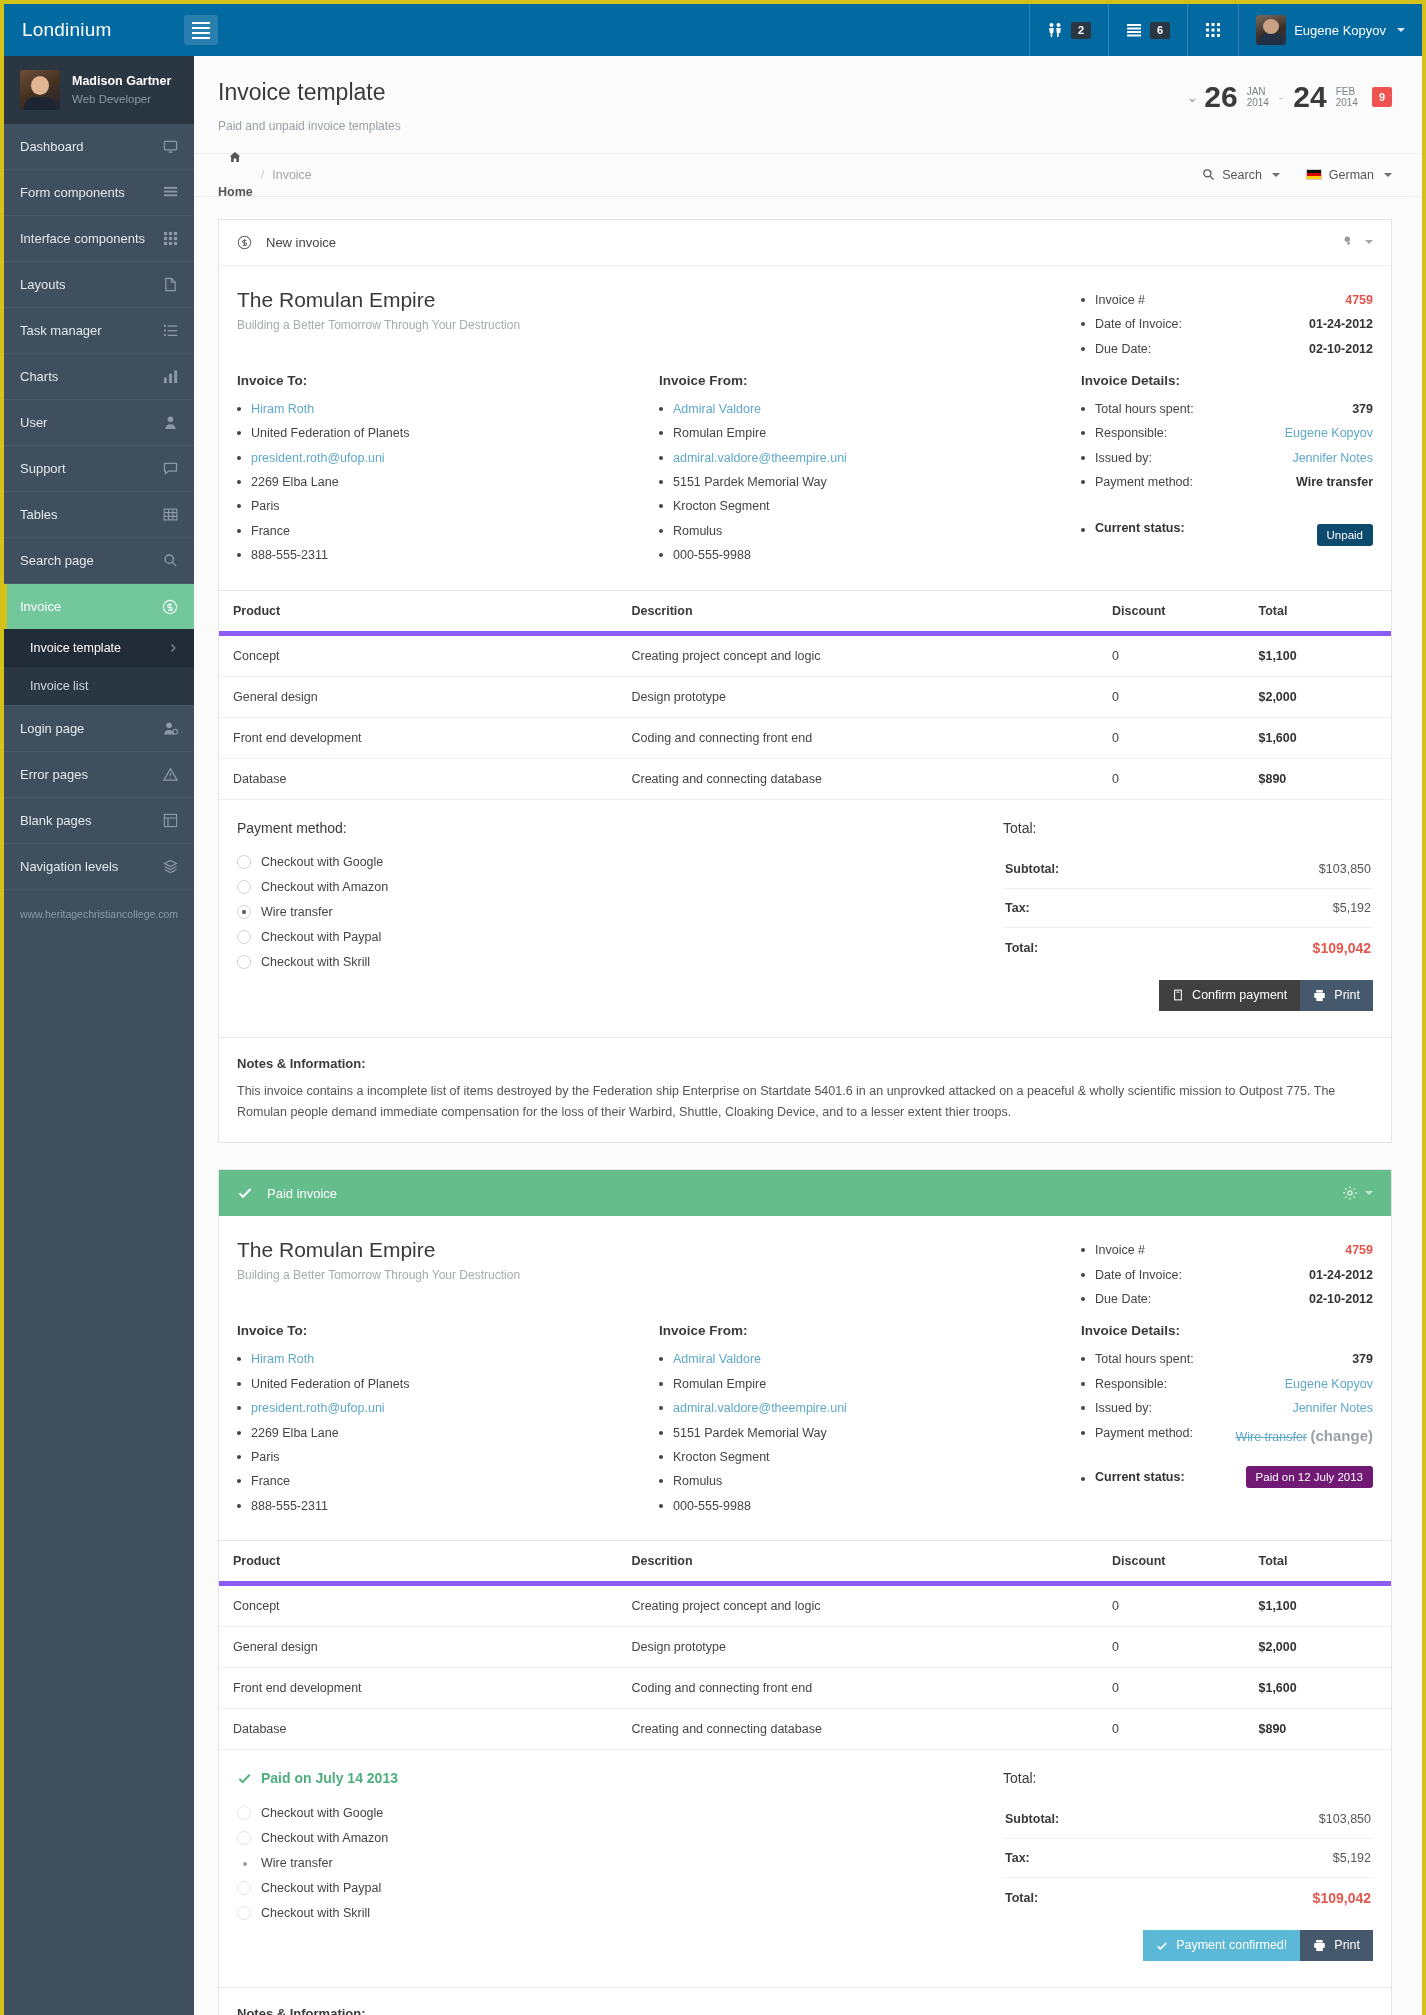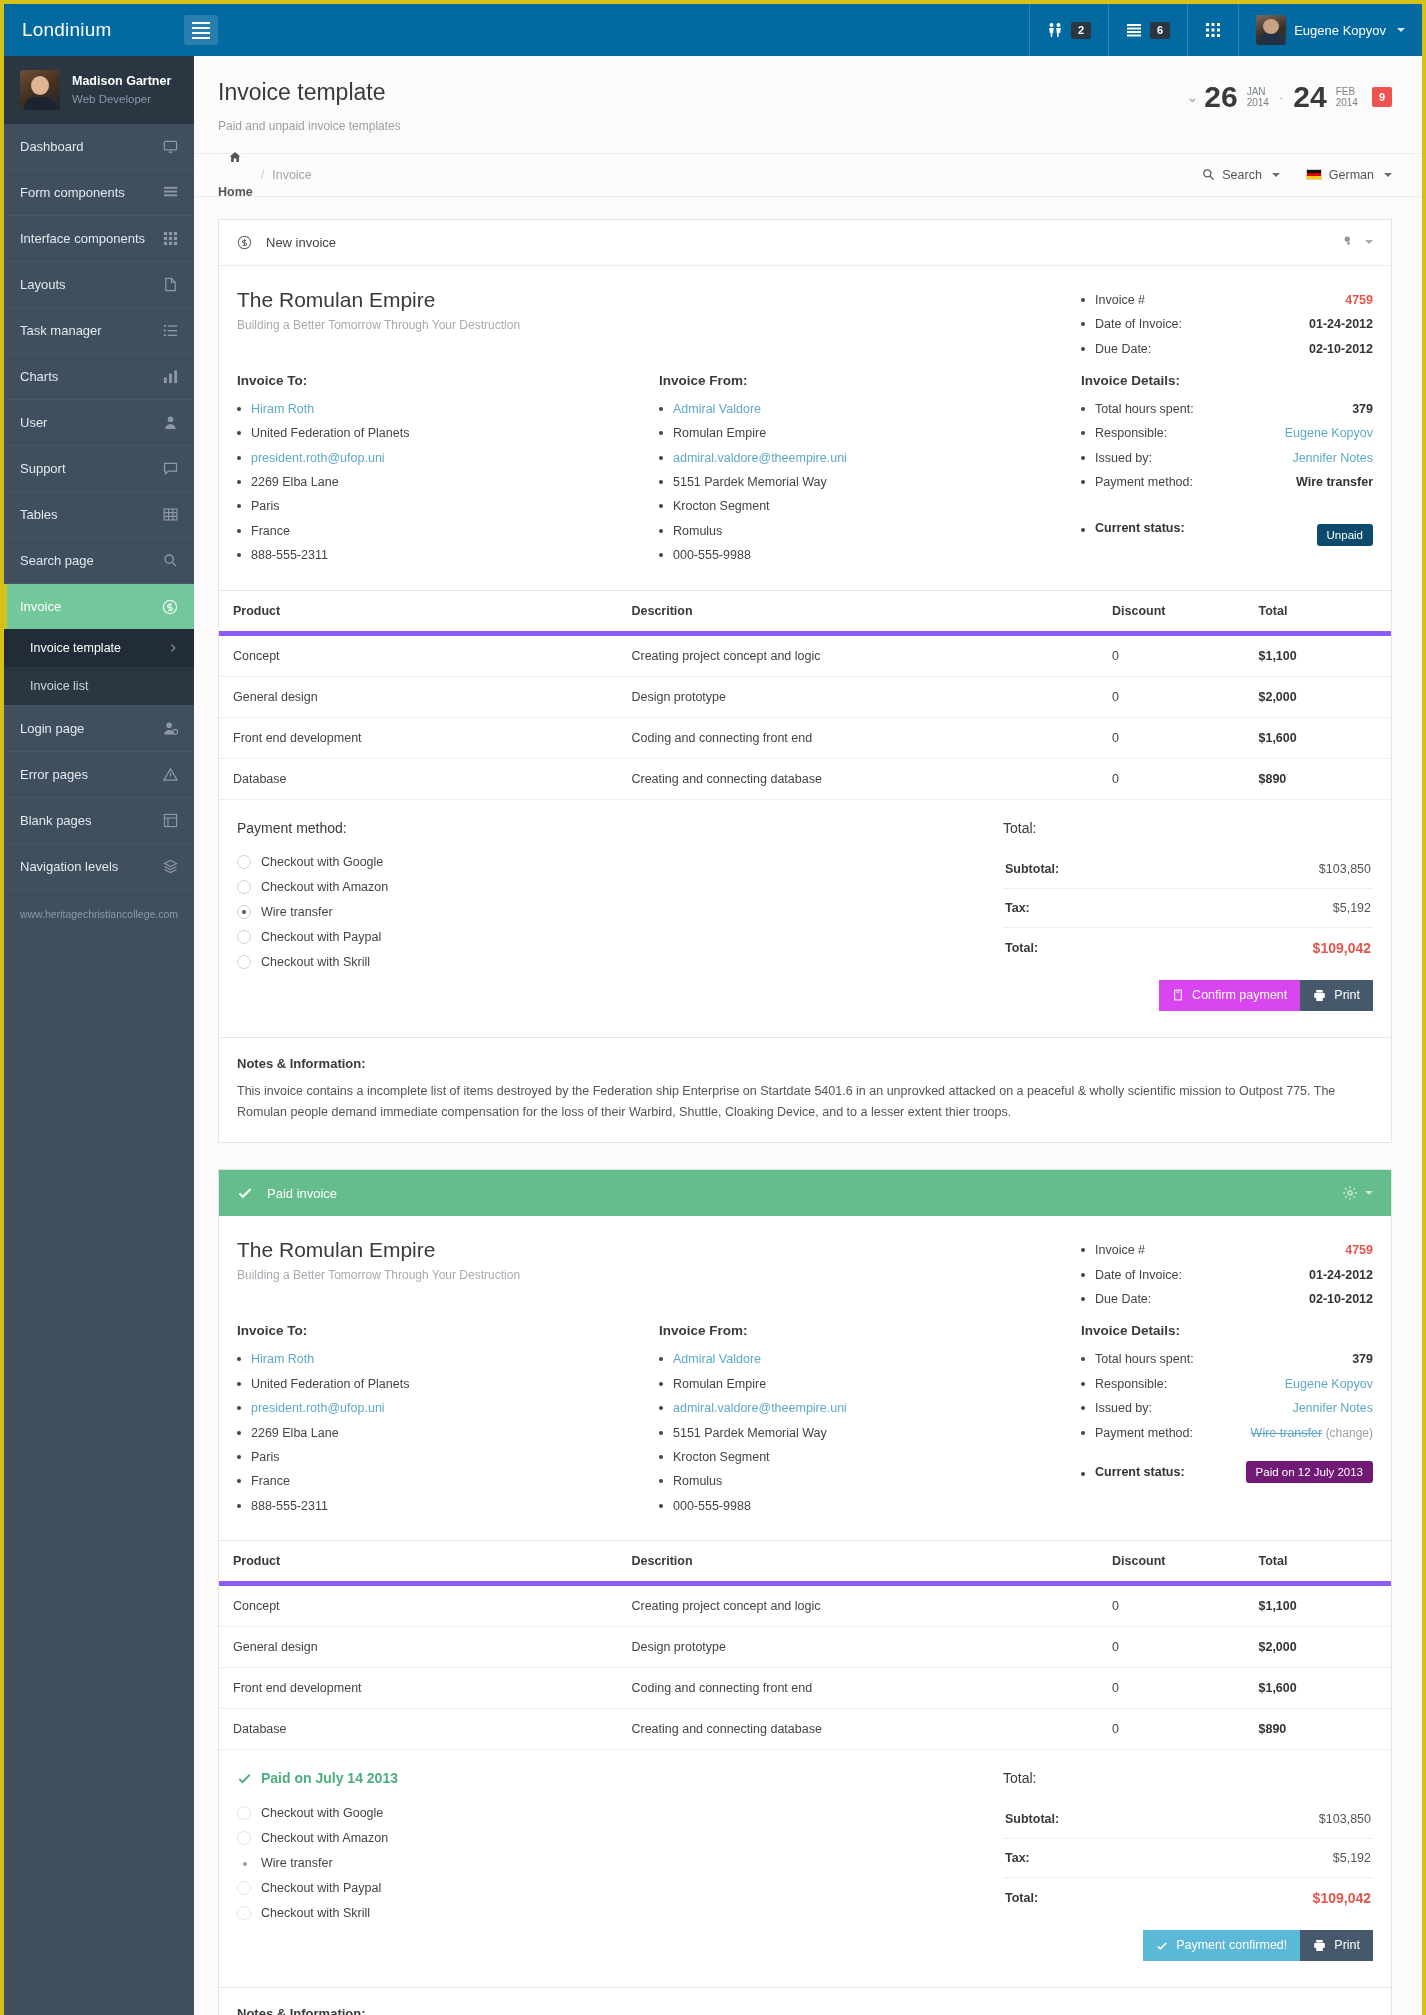--- a/index.html
+++ b/index.html
@@ -213,29 +213,29 @@
   .tot-row { display:flex; align-items:center; padding: 12px 2px; border-top:1px solid #eeeeee; font-size:12.5px; }
   .tot-row:first-child { border-top:none; }
   .tot-row .tk { font-weight:bold; color:#3a3a3a; }
   .tot-row .tv { margin-left:auto; color:#555; }
   .tot-row.grand .tv { color:#e2574c; font-weight:bold; font-size:14px; }
   .btn-row { display:flex; justify-content:flex-end; margin-top: 12px; }
   .btn {
     display:flex; align-items:center; gap:8px; color:#fff; font-size:12.5px;
     padding: 9px 13px; border:none; cursor:pointer; line-height:1;
   }
-  .btn.green { background:#d946ef; }
+  .btn.green { background:#404040; }
   .btn.blue { background:#5bb8d6; }
   .btn.dark { background:#46586b; }
 
   .notes { border-top:1px solid #e9e9e9; padding: 18px; }
   .notes-title { font-weight:bold; font-size:13px; color:#3a3a3a; margin-bottom:10px; }
   .notes-body { font-size:12.5px; color:#555; line-height: 1.75; }
   .strike { text-decoration: line-through; color:#5fa8c8; }
-  .chg { color:#9aa0a6; font-weight: normal; font-size: 12px; }
+  .chg { color:#9aa0a6; font-weight: bold; font-size: 15px; }
   svg { display:block; }
 </style>
 </head>
 <body>
 
 <div class="navbar">
   <div class="brand">Londinium</div>
   <div class="nav-toggle">
       <i></i>
       <i></i>

